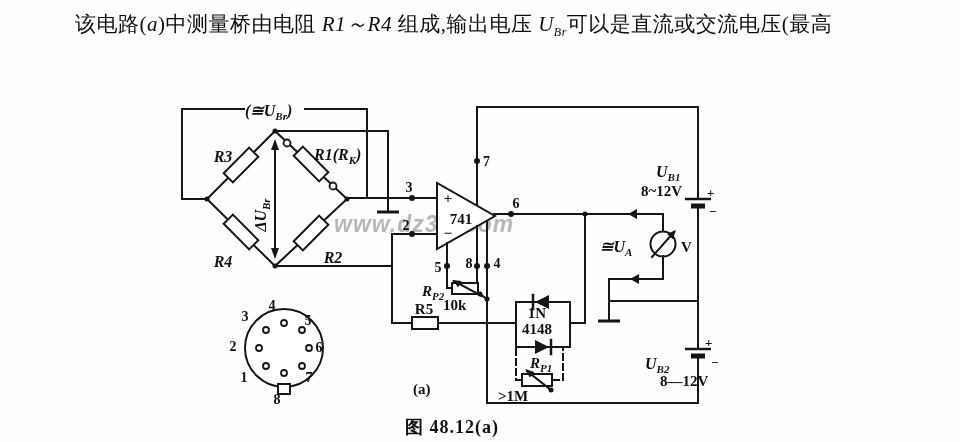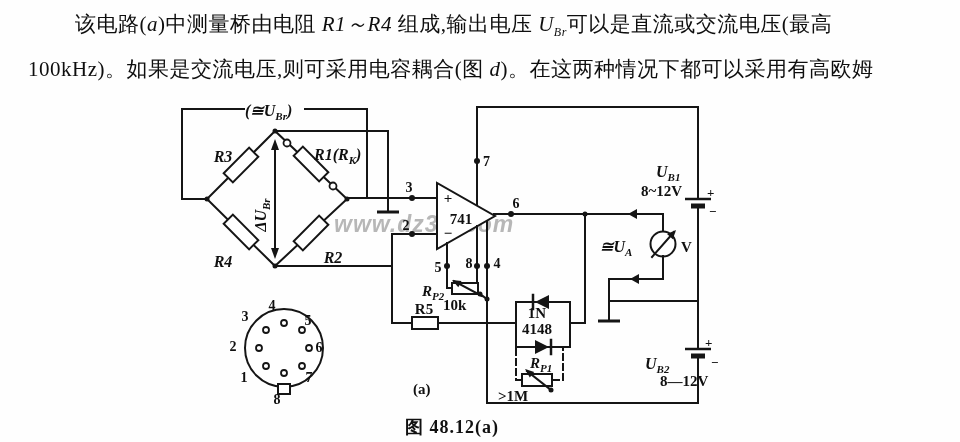--- a/index.html
+++ b/index.html
@@ -32,21 +32,20 @@
   .cjk{font:600 18px "Liberation Serif","DejaVu Serif",serif;letter-spacing:1px;}
   .wm{font:italic 700 23px "Liberation Sans","DejaVu Sans",sans-serif;fill:#9a9a9a;opacity:.7;letter-spacing:1px;}
 </style>
 </head>
 <body>
 
 <div class="page">
 
   <div class="para">
     <div class="pline pline1"><span>该电路(</span><i>a</i><span>)中测量桥由电阻 </span><i>R1～R4</i><span> 组成,输出电压 </span><i>U</i><sub>Br</sub><span>可以是直流或交流电压(最高</span></div>
-    <div class="pline"><span>100kHz)。如果是交流电压,则可采用电容耦合(图 </span><i>d</i><span>)。在这两种情况下都可以采用有高欧姆</span></div>
   </div>
 
   <svg width="960" height="442" viewBox="0 0 960 442">
 
     <text class="wm" x="334" y="232">www.dz3w.com</text>
 
     <g>
       <path class="w" d="M207,199 H182 V109 H244"></path>
       <path class="w" d="M305,109 H367 V198"></path>
       <path class="w" d="M347,198 H437"></path>

